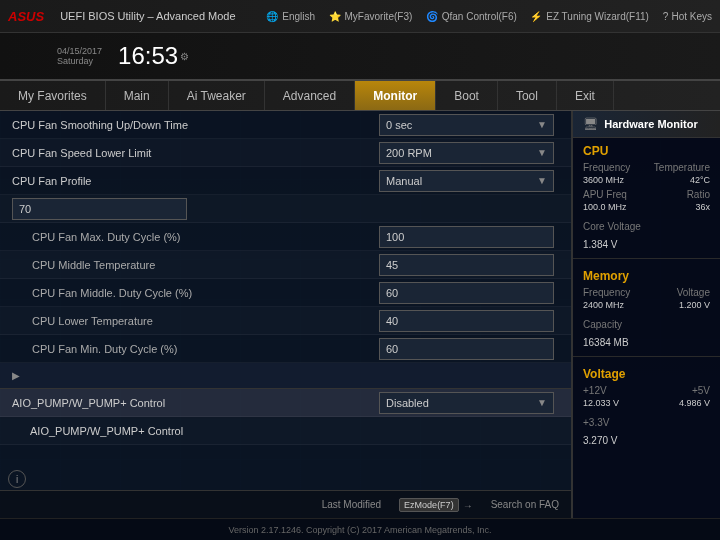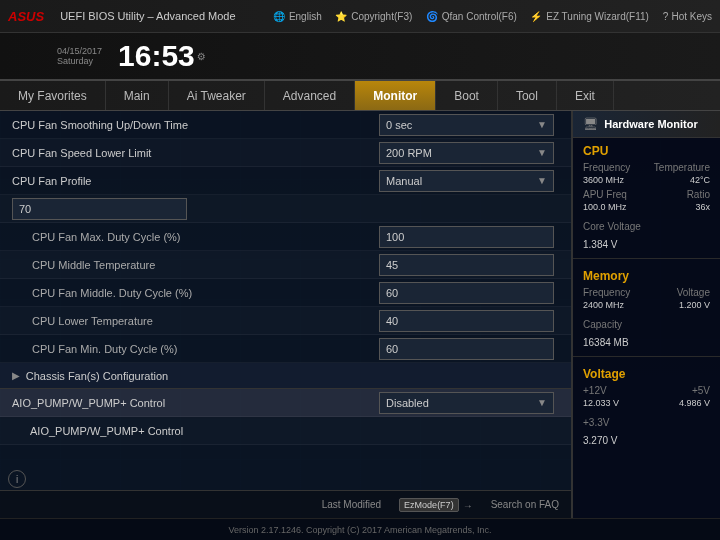--- a/index.html
+++ b/index.html
@@ -87,22 +87,22 @@
       display: flex;
       flex-direction: column;
     }
     .date-text {
       color: #888;
       font-size: 9px;
       margin-left: 45px;
     }
     .time-text {
       color: #fff;
-      font-size: 30px;
-      font-weight: 700;
+      font-size: 24px;
+      font-weight: 400;
       line-height: 1;
     }
     .time-gear {
       color: #888;
       font-size: 10px;
       margin-left: 2px;
     }
 
     
     .nav-bar {
@@ -340,21 +340,21 @@
   <div class="top-bar">
     <span class="asus-logo">ASUS</span>
     <span class="top-title">UEFI BIOS Utility – Advanced Mode</span>
     <div class="top-bar-links">
       <span class="top-link">
         <span class="icon-small">🌐</span>
         <span>English</span>
       </span>
       <span class="top-link">
         <span class="icon-small">⭐</span>
-        <span>Copyright(F3)</span>
+        <span>MyFavorite(F3)</span>
       </span>
       <span class="top-link">
         <span class="icon-small">🌀</span>
         <span>Qfan Control(F6)</span>
       </span>
       <span class="top-link">
         <span class="icon-small">⚡</span>
         <span>EZ Tuning Wizard(F11)</span>
       </span>
       <span class="top-link">
@@ -469,21 +469,20 @@
           <span class="setting-label indented">CPU Fan Min. Duty Cycle (%)</span>
           <div class="setting-value">
             <div class="input-box" style="display:flex;align-items:center;">
               <span>60</span>
             </div>
           </div>
         </div>
 
         <div class="section-header">
           <span class="expand-arrow">▶</span>
-          <span class="section-header-text">Chassis Fan(s) Configuration</span>
         </div>
 
         <div class="setting-row highlighted">
           <span class="setting-label">AIO_PUMP/W_PUMP+ Control</span>
           <div class="setting-value">
             <div class="dropdown-box">
               <span>Disabled</span>
               <span class="dropdown-arrow">▼</span>
             </div>
           </div>

